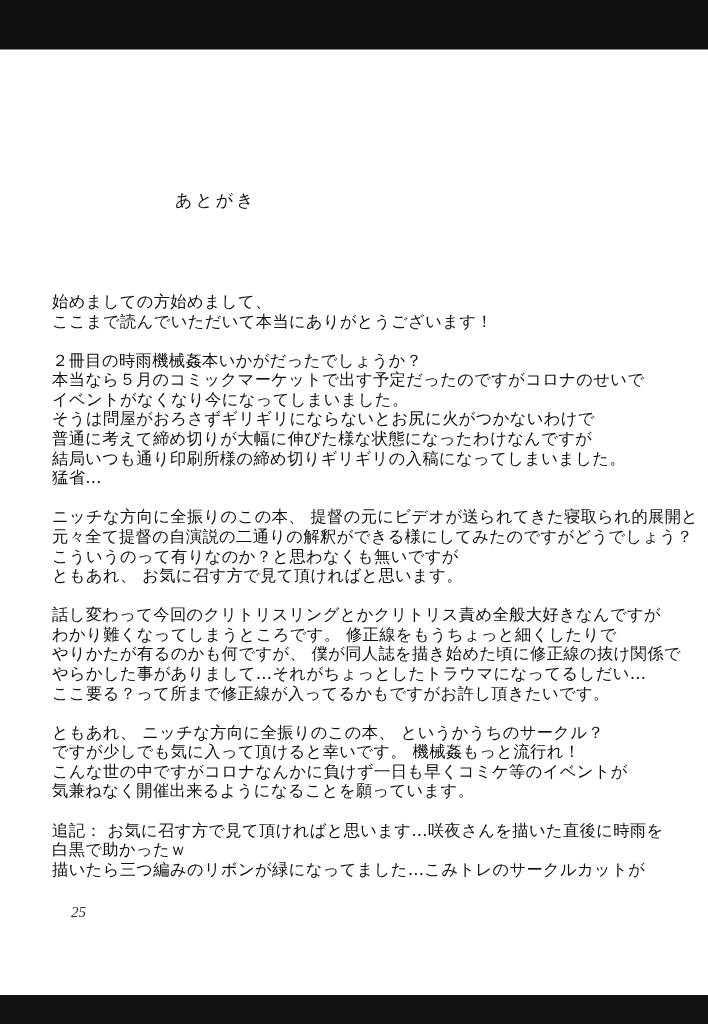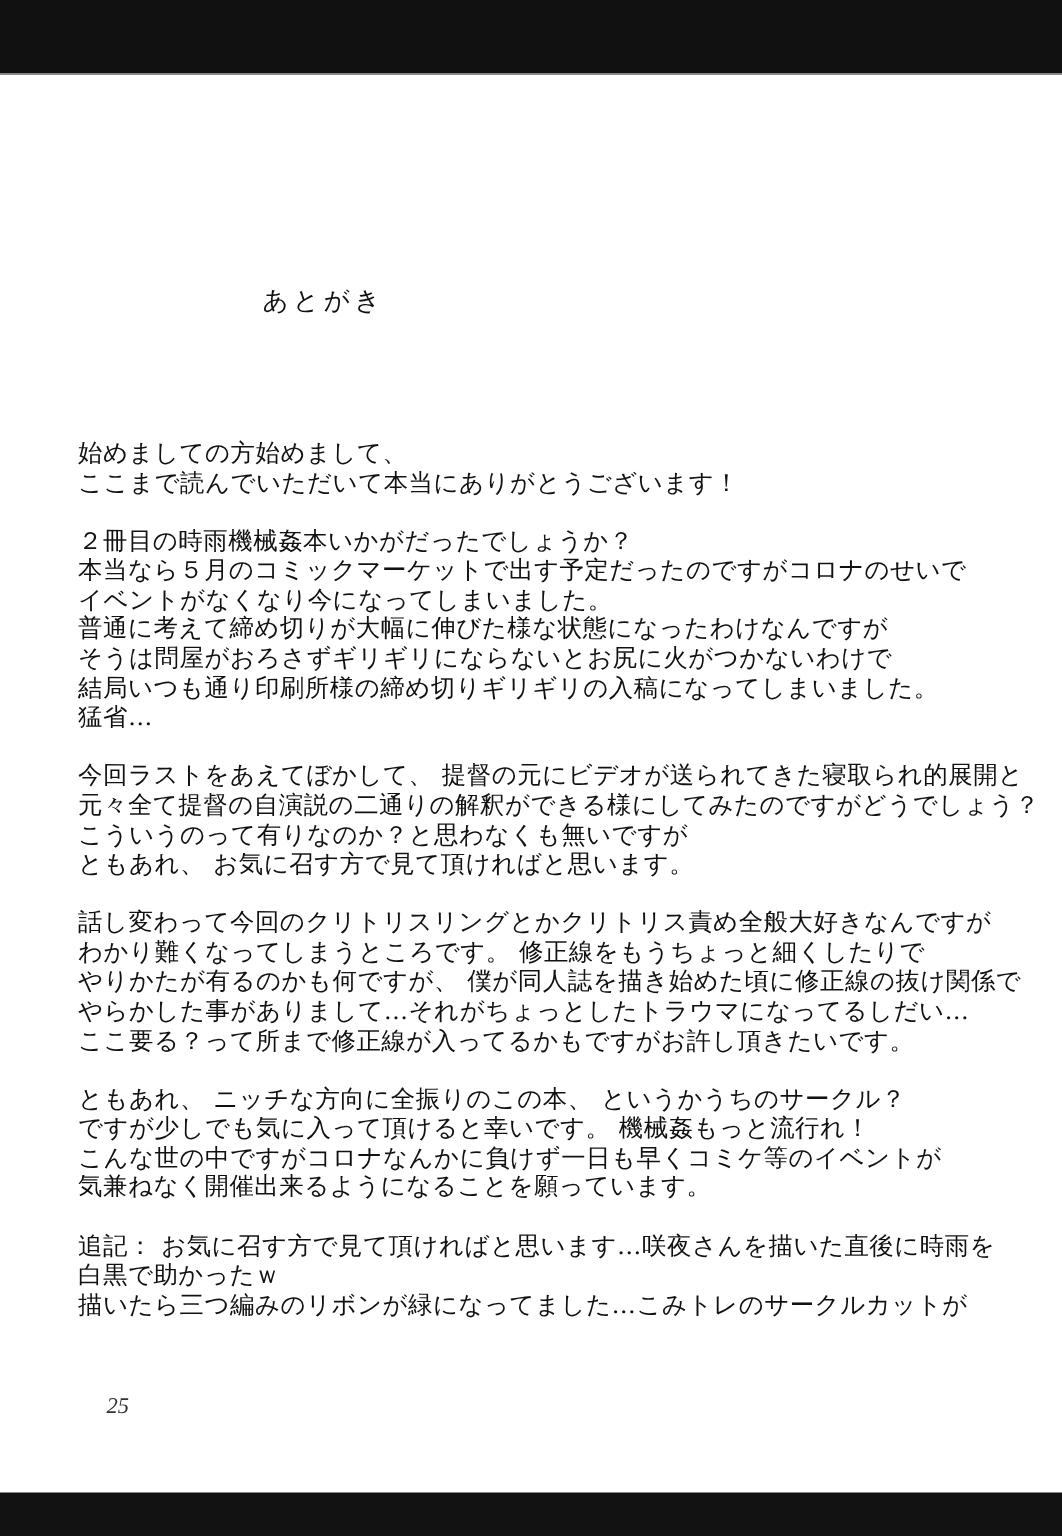--- a/index.html
+++ b/index.html
@@ -18,21 +18,21 @@
   }
   .body {
     position: absolute; left: 52px; top: 258px; width: 640px; margin-top: 34px;
   }
   .para { margin: 0 0 19.5px 0; }
   .line {
     display: block; white-space: nowrap;
     font-size: 16.3px; line-height: 19.6px; letter-spacing: 0.35px;
   }
   .page-number {
-    position: absolute; left: 71px; top: 930px;
+    position: absolute; left: 71px; top: 904px;
     font-family: "Liberation Serif", "DejaVu Serif", serif;
     font-style: italic; font-size: 15px; color: #333;
   }
 </style>
 </head>
 <body>
 
 <div class="bar-top"></div>
 <div class="page-edge-top"></div>
 
@@ -40,27 +40,27 @@
 
 <div class="body">
   <div class="para">
     <span class="line">始めましての方始めまして、</span>
     <span class="line">ここまで読んでいただいて本当にありがとうございます！</span>
   </div>
   <div class="para">
     <span class="line">２冊目の時雨機械姦本いかがだったでしょうか？</span>
     <span class="line">本当なら５月のコミックマーケットで出す予定だったのですがコロナのせいで</span>
     <span class="line">イベントがなくなり今になってしまいました。</span>
+    <span class="line">そうは問屋がおろさずギリギリにならないとお尻に火がつかないわけで</span>
     <span class="line">普通に考えて締め切りが大幅に伸びた様な状態になったわけなんですが</span>
-    <span class="line">そうは問屋がおろさずギリギリにならないとお尻に火がつかないわけで</span>
     <span class="line">結局いつも通り印刷所様の締め切りギリギリの入稿になってしまいました。</span>
     <span class="line">猛省…</span>
   </div>
   <div class="para">
-    <span class="line">今回ラストをあえてぼかして、 提督の元にビデオが送られてきた寝取られ的展開と</span>
+    <span class="line">ニッチな方向に全振りのこの本、 提督の元にビデオが送られてきた寝取られ的展開と</span>
     <span class="line">元々全て提督の自演説の二通りの解釈ができる様にしてみたのですがどうでしょう？</span>
     <span class="line">こういうのって有りなのか？と思わなくも無いですが</span>
     <span class="line">ともあれ、 お気に召す方で見て頂ければと思います。</span>
   </div>
   <div class="para">
     <span class="line">話し変わって今回のクリトリスリングとかクリトリス責め全般大好きなんですが</span>
     <span class="line">わかり難くなってしまうところです。 修正線をもうちょっと細くしたりで</span>
     <span class="line">やりかたが有るのかも何ですが、 僕が同人誌を描き始めた頃に修正線の抜け関係で</span>
     <span class="line">やらかした事がありまして…それがちょっとしたトラウマになってるしだい…</span>
     <span class="line">ここ要る？って所まで修正線が入ってるかもですがお許し頂きたいです。</span>

